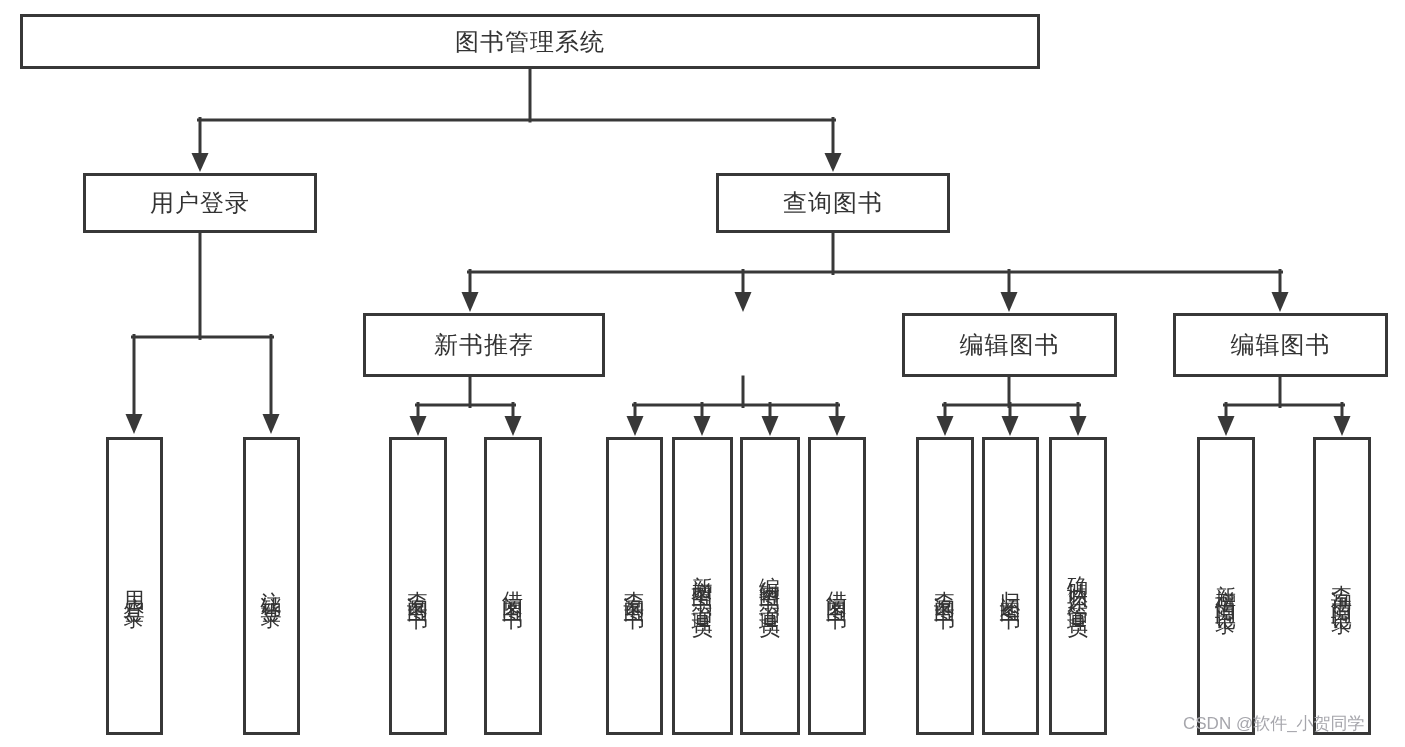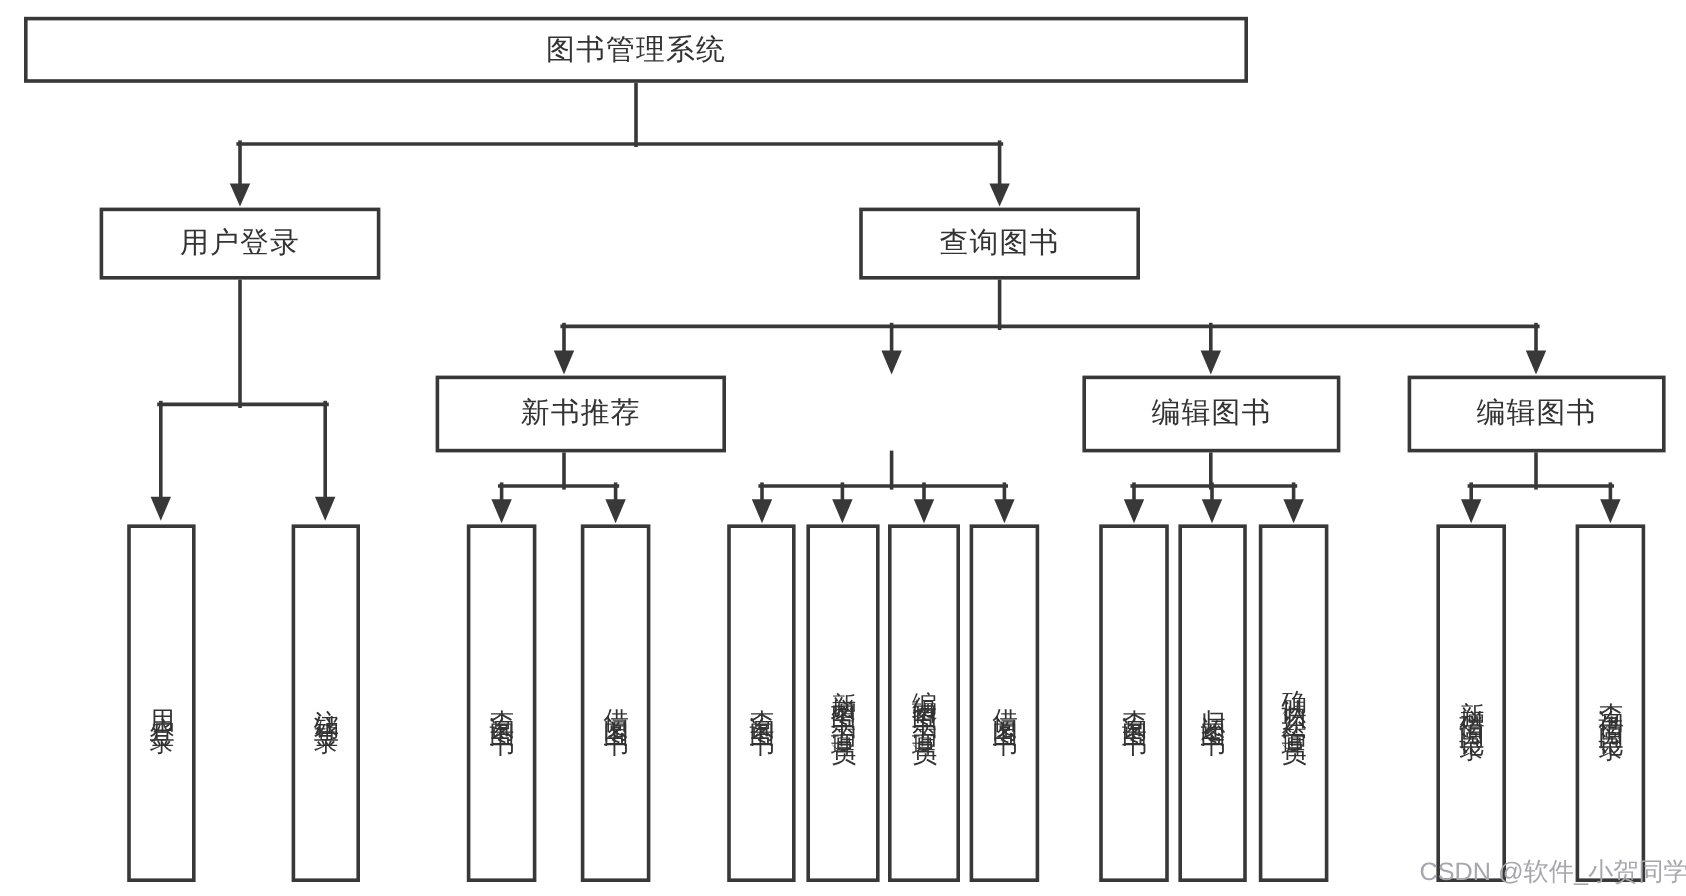--- a/index.html
+++ b/index.html
@@ -59,21 +59,21 @@
     line-height:1;
     letter-spacing:6px;
     color:var(--text);
     white-space:nowrap;
   }
   .watermark{
     position:absolute;
     left:1183px;
     top:714px;
     width:218px;
-    font-size:21px;
+    font-size:17px;
     line-height:1.2;
     color:var(--watermark);
     white-space:nowrap;
     text-align:left;
   }
 </style>
 </head>
 <body>
 
 <div class="canvas">

